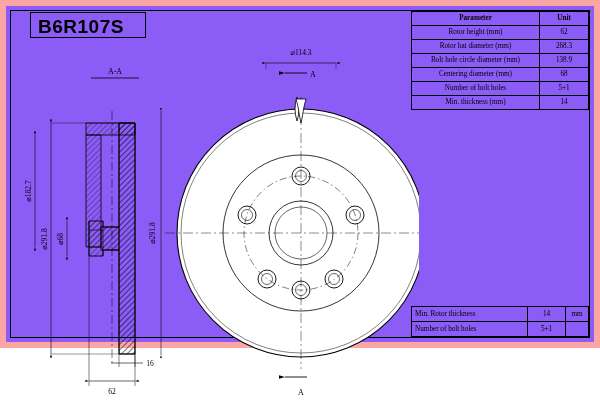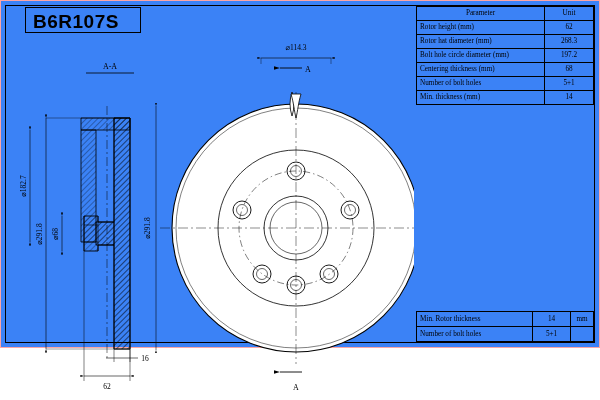--- a/index.html
+++ b/index.html
@@ -12,22 +12,22 @@
     height: 400px;
     font-family: "Liberation Serif", serif;
     color: #000;
     overflow: hidden;
   }
   #sheet {
     position: relative;
     width: 600px;
     height: 348px;
     box-sizing: border-box;
-    border: 1px solid #fca5a5;
-    background: #3b82f6;
+    border: 6px solid #fca5a5;
+    background: #8b5cf6;
   }
   .inner-frame {
     position: absolute;
     left: 4px;
     top: 4px;
     right: 4px;
     bottom: 4px;
     border: 1px solid #000;
     box-sizing: border-box;
   }
@@ -62,24 +62,24 @@
     font-family: "Liberation Serif", serif;
   }
   #param-table th, #param-table td {
     border: 1px solid #000;
     padding: 1px 3px;
     height: 12.4px;
     line-height: 11px;
     box-sizing: border-box;
   }
   #param-table th {
-    font-weight: normal;
+    font-weight: bold;
     text-align: center;
   }
-  #param-table td.pname { text-align: left; width: 128px;}
+  #param-table td.pname { text-align: center; width: 128px;}
   #param-table td.pval  { text-align: center; }
 
   
   #summary-table {
     position: absolute;
     right: 5px;
     bottom: 5px;
     width: 178px;
     border-collapse: collapse;
     font-size: 7.2px;
@@ -136,24 +136,24 @@
       <tr>
         <td class="pname">Rotor height (mm)</td>
         <td class="pval">62</td>
       </tr>
       <tr>
         <td class="pname">Rotor hat diameter (mm)</td>
         <td class="pval">268.3</td>
       </tr>
       <tr>
         <td class="pname">Bolt hole circle diameter (mm)</td>
-        <td class="pval">197.2</td>
-      </tr>
-      <tr>
-        <td class="pname">Centering thickness (mm)</td>
+        <td class="pval">138.9</td>
+      </tr>
+      <tr>
+        <td class="pname">Centering diameter (mm)</td>
         <td class="pval">68</td>
       </tr>
       <tr>
         <td class="pname">Number of bolt holes</td>
         <td class="pval">5+1</td>
       </tr>
       <tr>
         <td class="pname">Min. thickness (mm)</td>
         <td class="pval">14</td>
       </tr>

